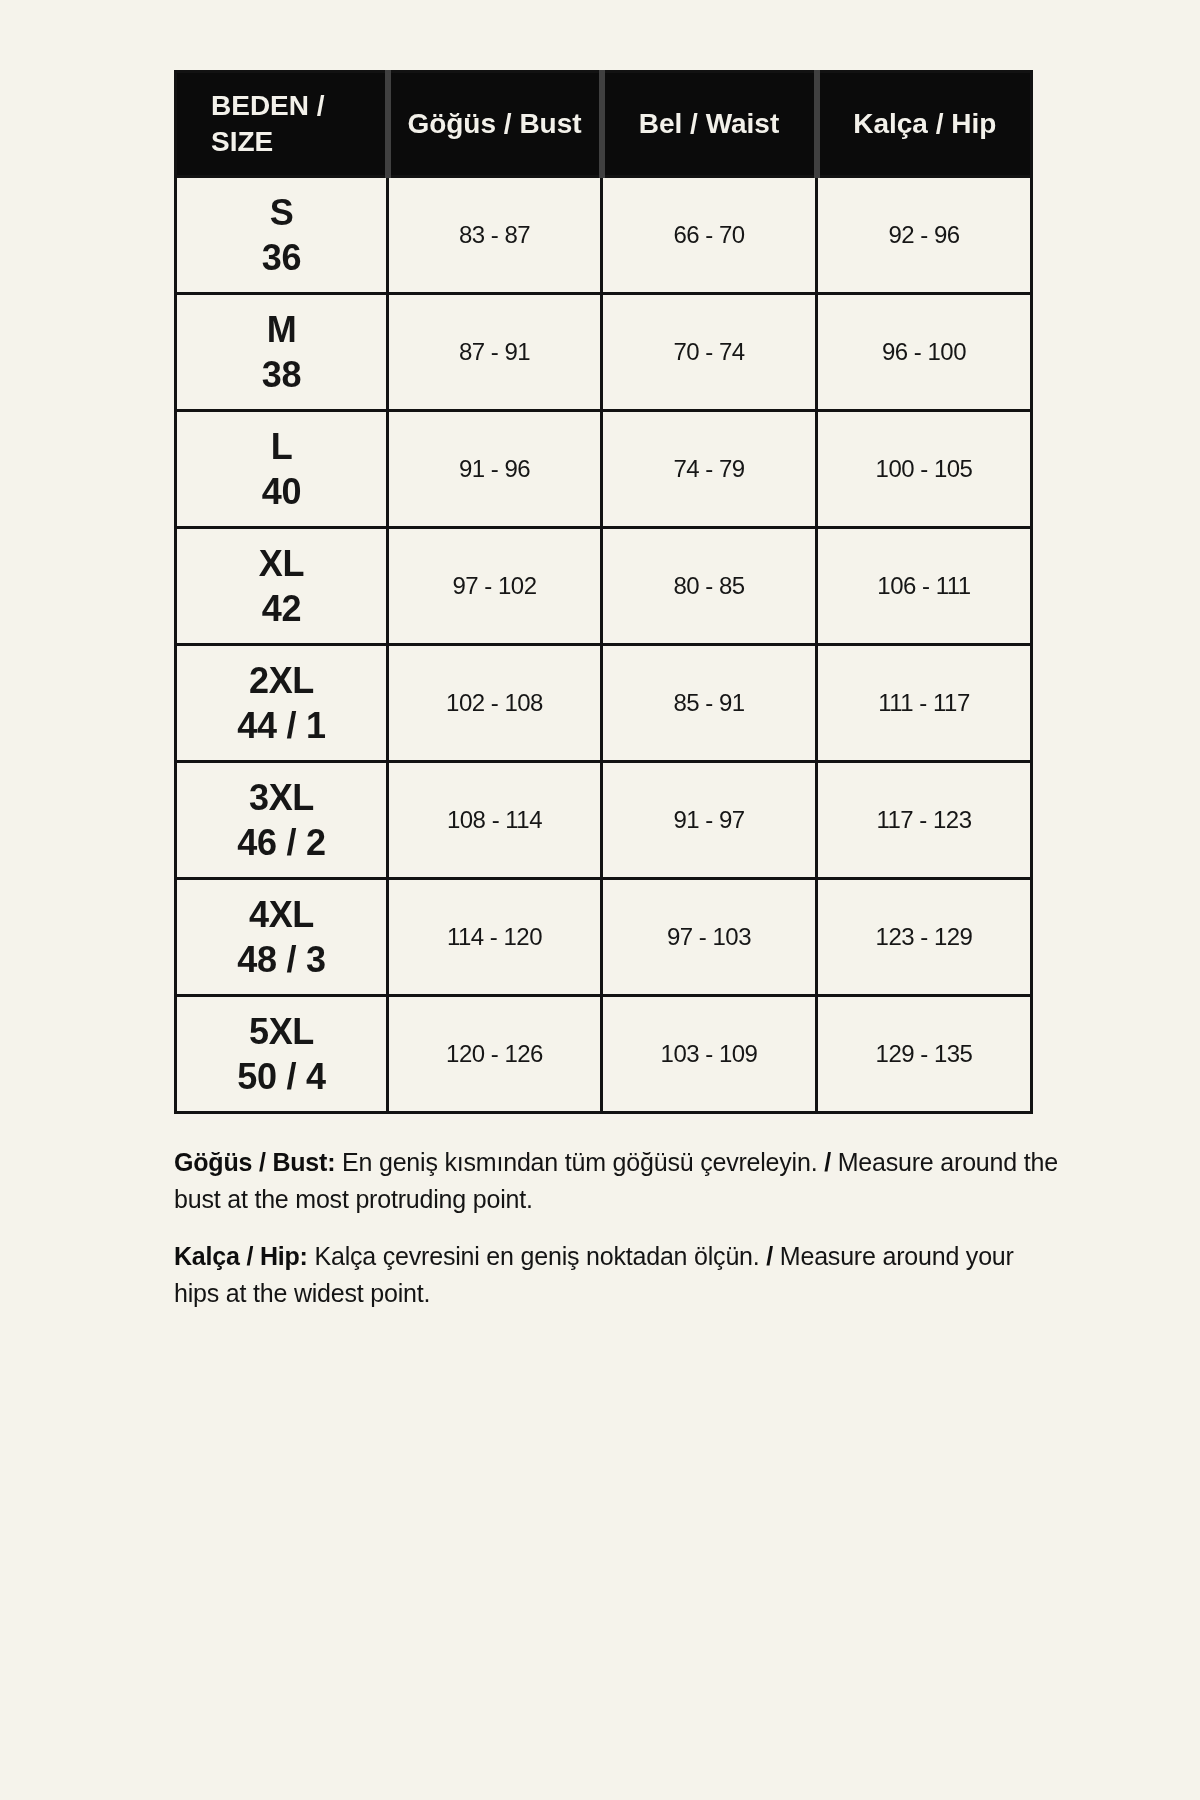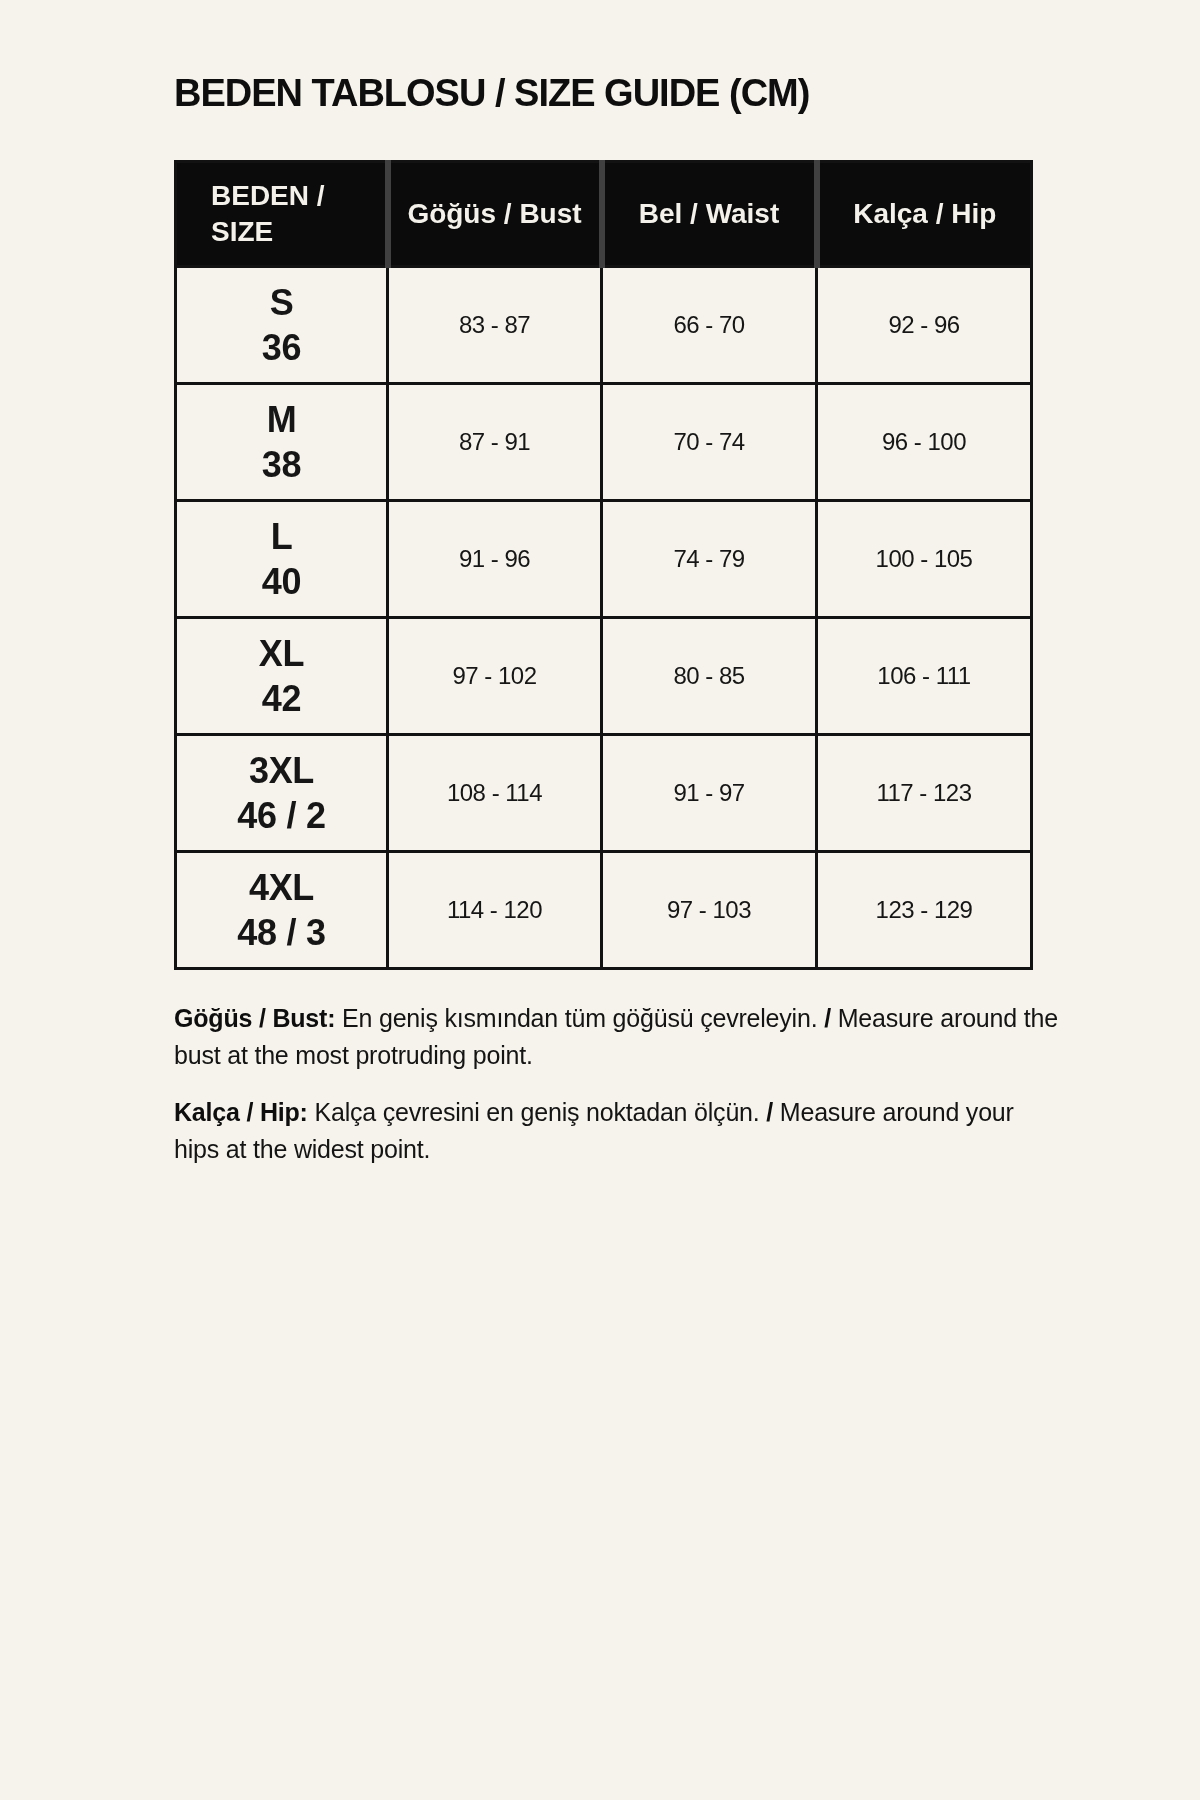--- a/index.html
+++ b/index.html
@@ -70,21 +70,20 @@
     line-height:37px;
     letter-spacing:-0.2px;
     color:#141414;
   }
   .note strong{font-weight:700;color:#0E0E0E;}
 </style>
 </head>
 <body>
 
 <div class="page">
-  <h1 class="title">BEDEN TABLOSU / SIZE GUIDE (CM)</h1>
 
   <table class="size-table">
     <colgroup>
       <col style="width:212px">
       <col style="width:214px">
       <col style="width:215px">
       <col style="width:215px">
     </colgroup>
     <thead>
       <tr id="header-row">
@@ -135,36 +134,54 @@
           <td class="size-cell">
             <div>XL</div>
             <div>42</div>
           </td>
           <td>97 - 102</td>
           <td>80 - 85</td>
           <td>106 - 111</td>
         </tr>
         <tr>
           <td class="size-cell">
+            <div>2XL</div>
+            <div>44 / 1</div>
+          </td>
+          <td>102 - 108</td>
+          <td>85 - 91</td>
+          <td>111 - 117</td>
+        </tr>
+        <tr>
+          <td class="size-cell">
             <div>3XL</div>
             <div>46 / 2</div>
           </td>
           <td>108 - 114</td>
           <td>91 - 97</td>
           <td>117 - 123</td>
         </tr>
         <tr>
           <td class="size-cell">
             <div>4XL</div>
             <div>48 / 3</div>
           </td>
           <td>114 - 120</td>
           <td>97 - 103</td>
           <td>123 - 129</td>
         </tr>
+        <tr>
+          <td class="size-cell">
+            <div>5XL</div>
+            <div>50 / 4</div>
+          </td>
+          <td>120 - 126</td>
+          <td>103 - 109</td>
+          <td>129 - 135</td>
+        </tr>
       </tbody>
   </table>
 
   <section class="notes" id="notes">
       <p class="note"><strong>Göğüs / Bust:</strong> <span>En geniş kısmından tüm göğüsü çevreleyin.</span> <strong>/</strong> <span>Measure around the bust at the most protruding point.</span></p>
       <p class="note"><strong>Kalça / Hip:</strong> <span>Kalça çevresini en geniş noktadan ölçün.</span> <strong>/</strong> <span>Measure around your hips at the widest point.</span></p>
     </section>
 </div>
 
 </body></html>

